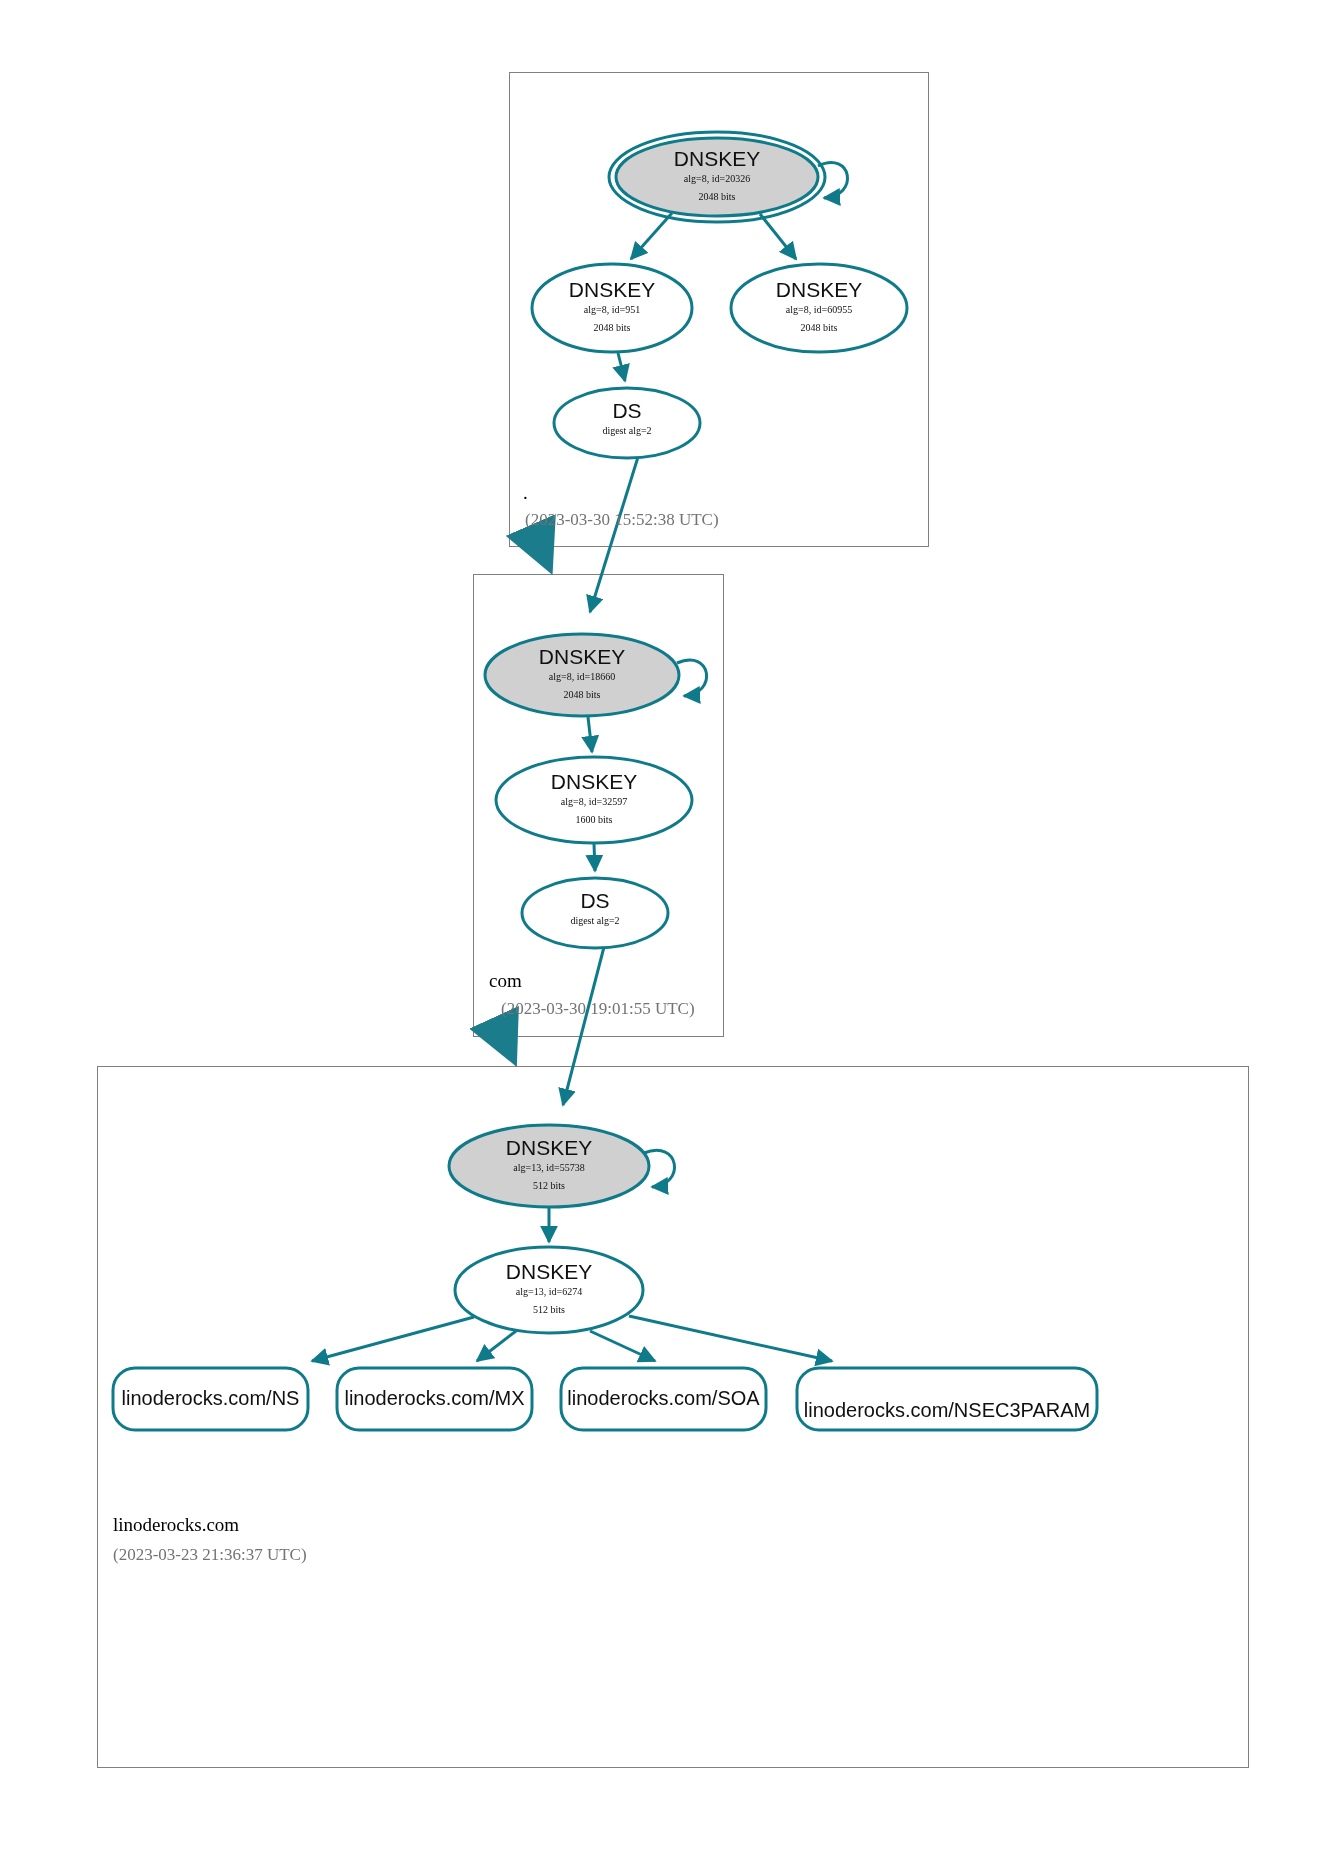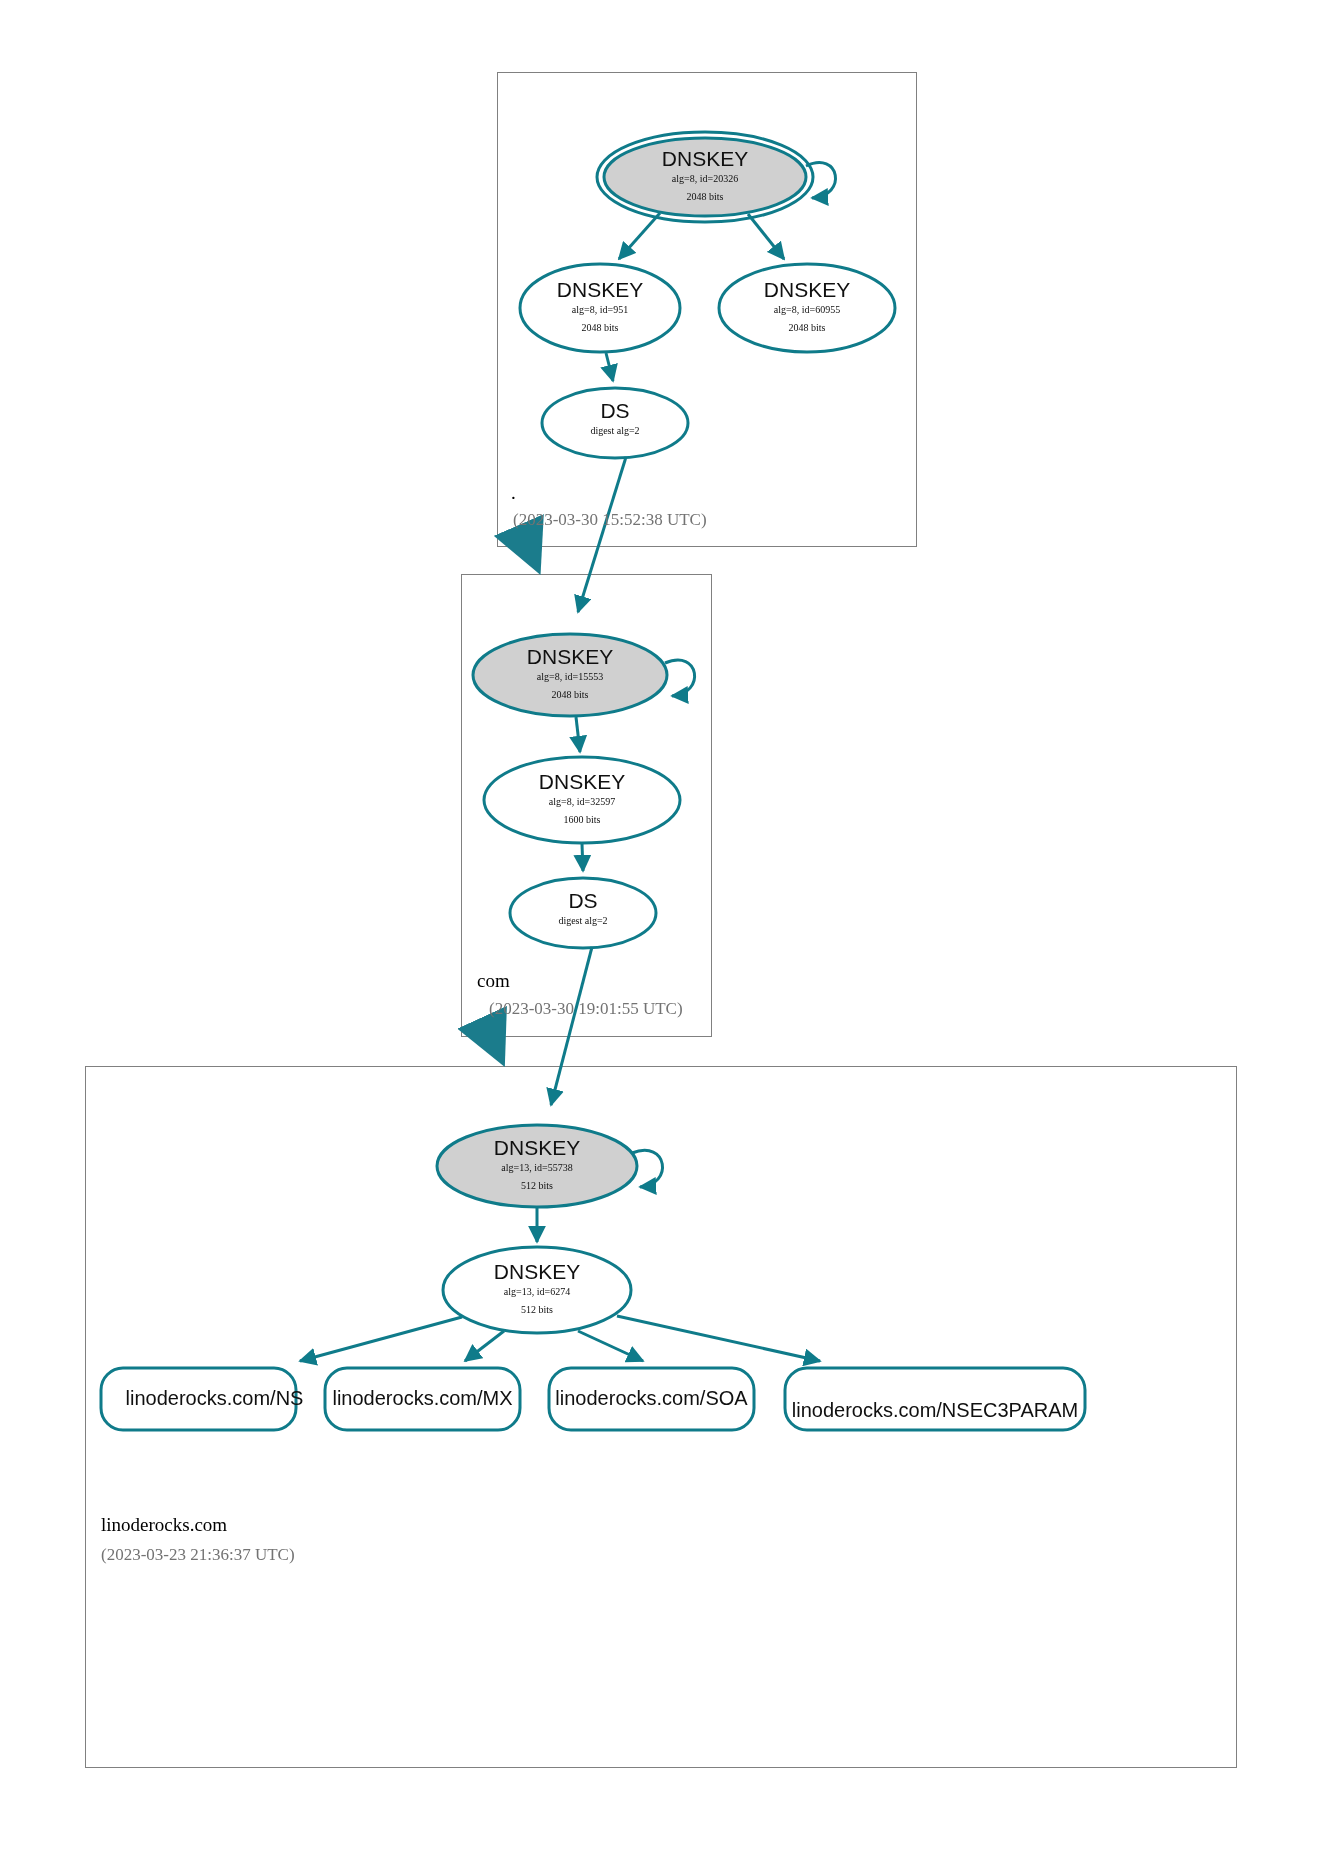--- a/index.html
+++ b/index.html
@@ -1,18 +1,18 @@
 <!DOCTYPE html>
 <html><head>
 <meta charset="utf-8">
 <style>
   html,body{margin:0;padding:0;background:#ffffff;}
   body{width:1322px;height:1852px;position:relative;
        font-family:"Liberation Sans", sans-serif;color:#000;}
-  #canvas{position:absolute;left:0;top:0;width:1126px;height:1852px;}
+  #canvas{position:absolute;left:12px;top:0;width:1126px;height:1852px;}
   svg{position:absolute;left:0;top:0;width:1322px;height:1852px;overflow:visible;}
   .zone-box{position:absolute;border:1px solid #808080;background:transparent;}
   .zone-label{position:absolute;font-family:"Liberation Serif", serif;
               font-size:19px;color:#000;white-space:nowrap;}
   .zone-time{position:absolute;font-family:"Liberation Serif", serif;
              font-size:17px;color:#737373;white-space:nowrap;}
   .node-text{position:absolute;text-align:center;white-space:nowrap;
              pointer-events:none;}
   .nt-title{font-family:"Liberation Sans", sans-serif;font-size:21px;
             line-height:22px;color:#101010;}
@@ -106,21 +106,21 @@
     <div class="nt-sub">2048 bits</div>
   </div>
 
   <div class="node-text" style="left:515px;top:400px;width:200px;">
     <div class="nt-title">DS</div>
     <div class="nt-sub">digest alg=2</div>
   </div>
 
   <div class="node-text" style="left:470px;top:646px;width:200px;">
     <div class="nt-title">DNSKEY</div>
-    <div class="nt-sub">alg=8, id=15553</div>
+    <div class="nt-sub">alg=8, id=18660</div>
     <div class="nt-sub">2048 bits</div>
   </div>
 
   <div class="node-text" style="left:482px;top:771px;width:200px;">
     <div class="nt-title">DNSKEY</div>
     <div class="nt-sub">alg=8, id=32597</div>
     <div class="nt-sub">1600 bits</div>
   </div>
 
   <div class="node-text" style="left:483px;top:890px;width:200px;">
@@ -133,21 +133,21 @@
     <div class="nt-sub">alg=13, id=55738</div>
     <div class="nt-sub">512 bits</div>
   </div>
 
   <div class="node-text" style="left:437px;top:1261px;width:200px;">
     <div class="nt-title">DNSKEY</div>
     <div class="nt-sub">alg=13, id=6274</div>
     <div class="nt-sub">512 bits</div>
   </div>
 
-  <div class="rrset-text" style="left:101px;top:1387px;width:195px;padding-left:16px;">linoderocks.com/NS</div>
+  <div class="rrset-text" style="left:101px;top:1387px;width:195px;">linoderocks.com/NS</div>
   <div class="rrset-text" style="left:325px;top:1387px;width:195px;">linoderocks.com/MX</div>
   <div class="rrset-text" style="left:549px;top:1387px;width:205px;">linoderocks.com/SOA</div>
   <div class="rrset-text" style="left:785px;top:1387px;width:300px;margin-top:12px;">linoderocks.com/NSEC3PARAM</div>
 
   <div class="zone-label" style="left:511px;top:482px;">.</div>
   <div class="zone-time" style="left:513px;top:510px;">(2023-03-30 15:52:38 UTC)</div>
 
   <div class="zone-label" style="left:477px;top:970px;">com</div>
   <div class="zone-time" style="left:477px;top:999px;margin-left:12px;">(2023-03-30 19:01:55 UTC)</div>
 

